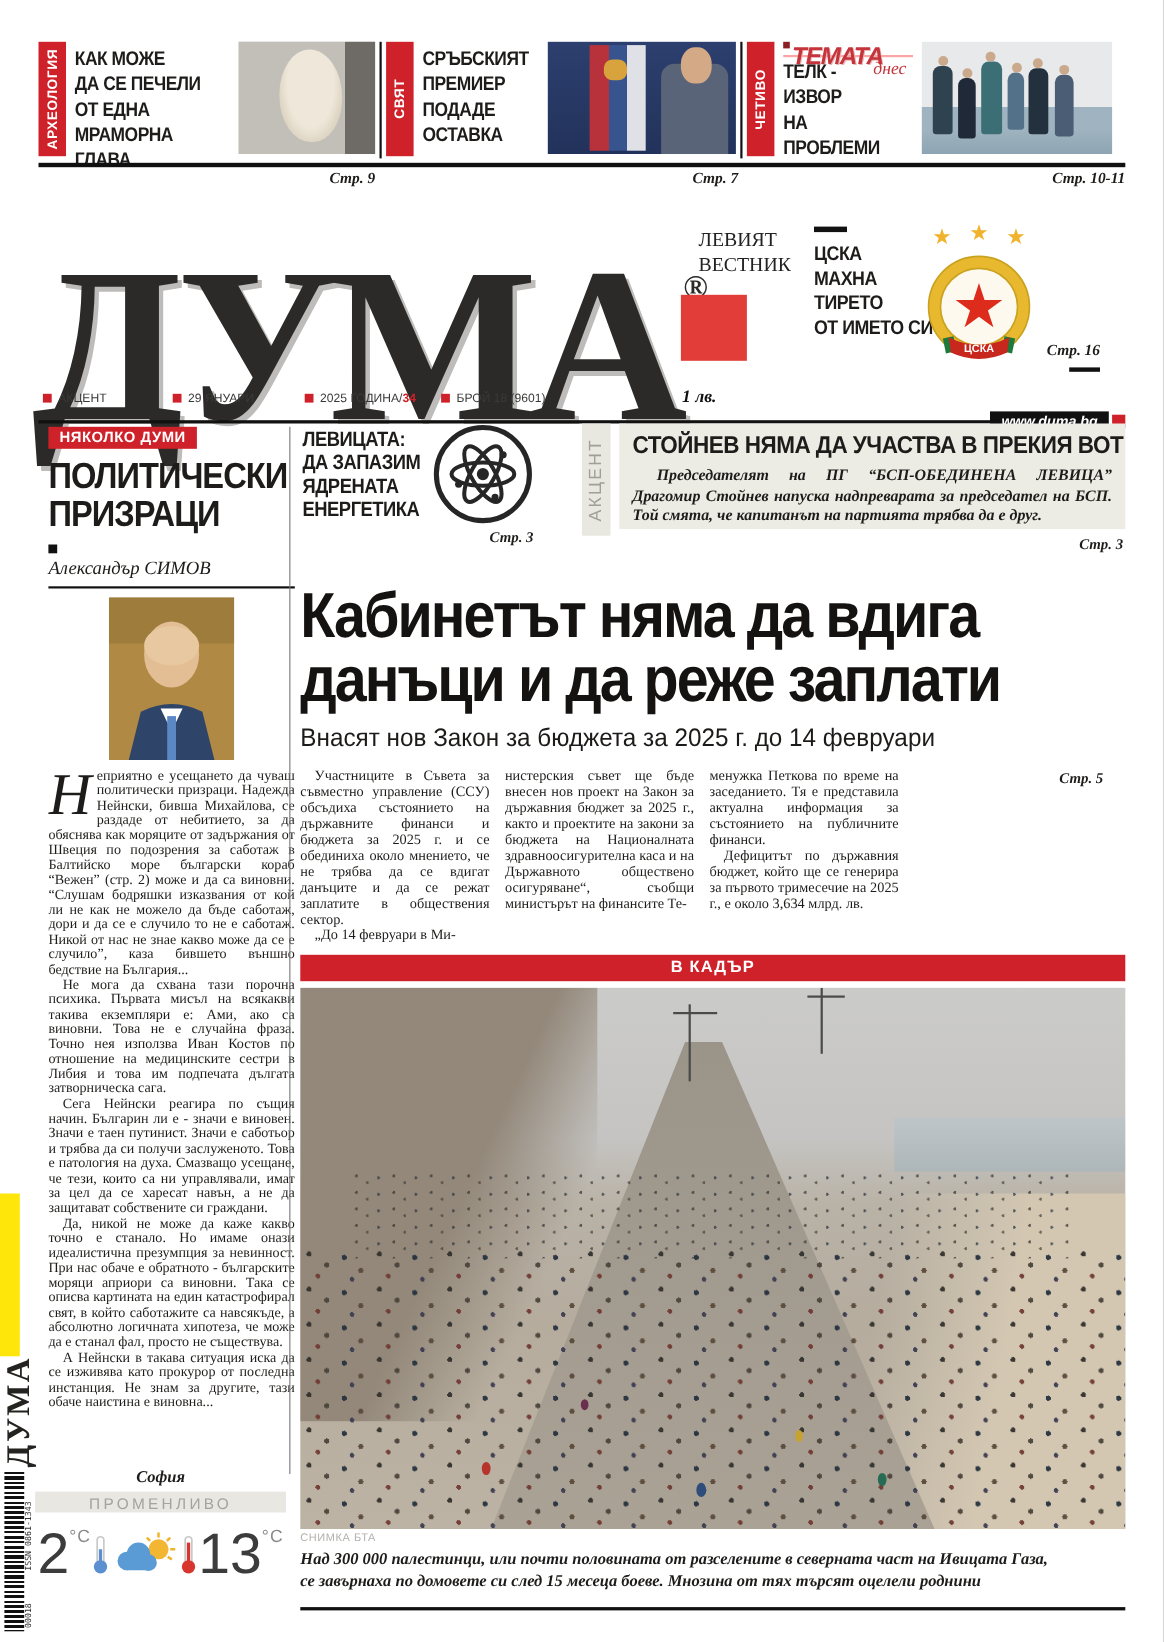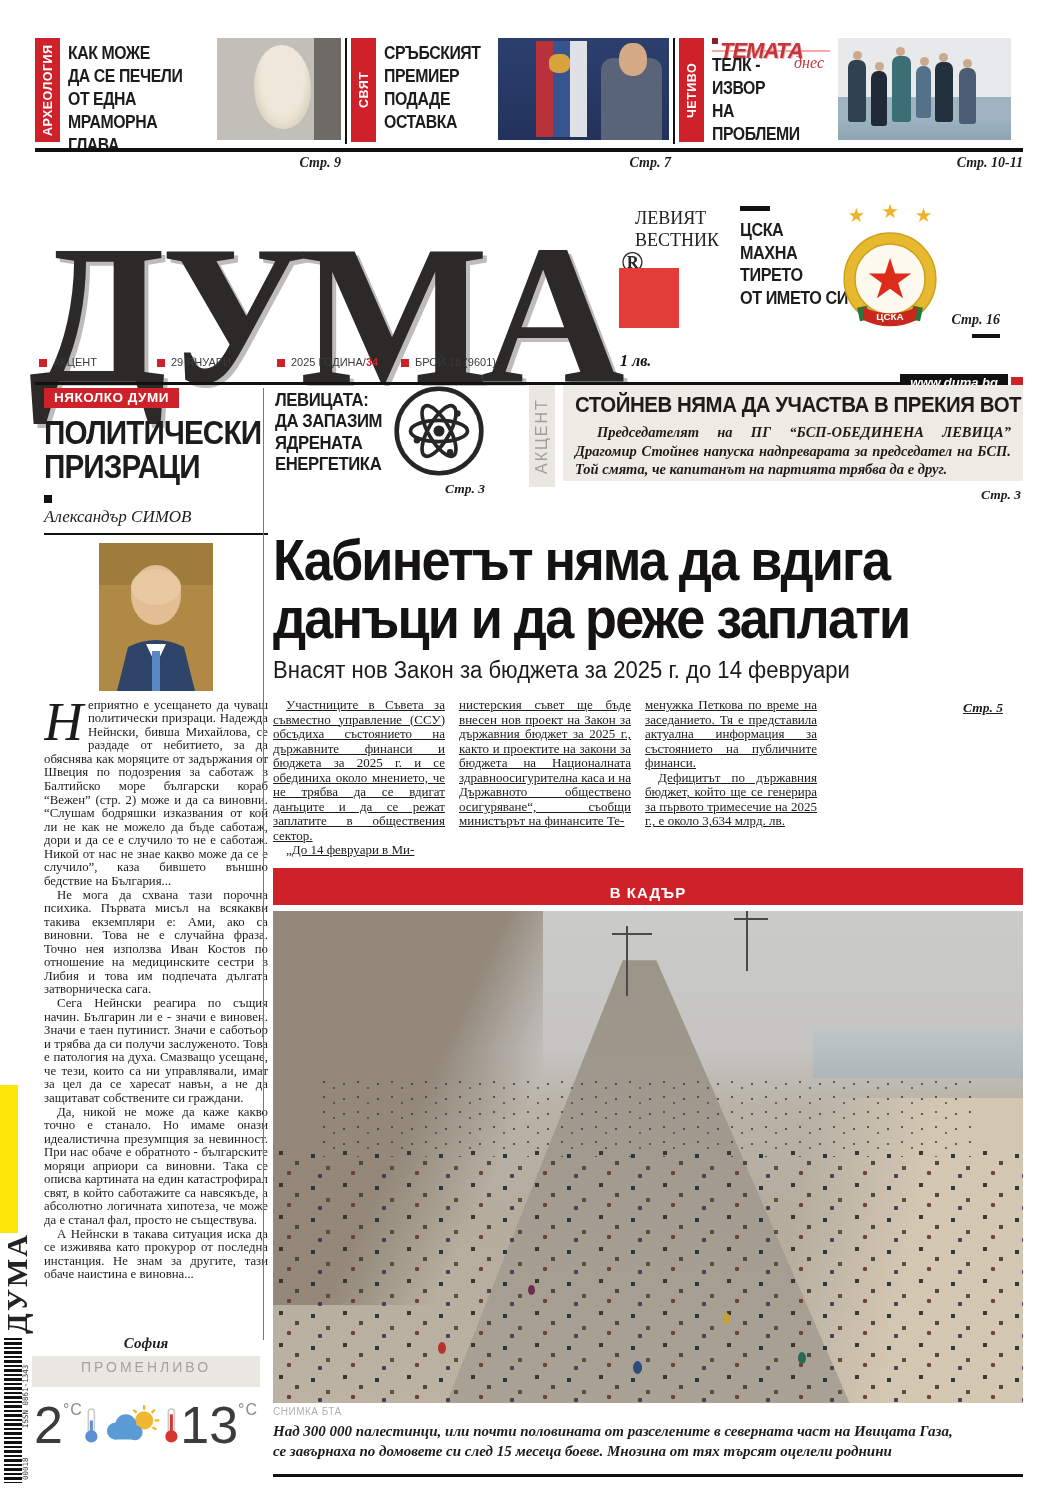--- a/index.html
+++ b/index.html
@@ -101,21 +101,21 @@
   .spine-barcode{position:absolute;left:4px;top:1338px;width:30px;height:145px;}
   .bars{position:absolute;left:0;top:0;width:18px;height:145px;
         background:repeating-linear-gradient(180deg,#111 0 2px,#fff 2px 4px,#111 4px 7px,#fff 7px 9px);}
   .issn,.bnum{position:absolute;left:17px;writing-mode:vertical-rl;transform:rotate(180deg);
               font-family:"DejaVu Sans Mono",monospace;font-size:7.5px;color:#333;}
   .issn{top:0;height:90px;}
   .bnum{top:92px;height:50px;}
   .weather{position:absolute;left:32px;top:1335px;width:228px;}
   .w-city{text-align:center;font-weight:bold;font-style:italic;font-size:15px;}
   .w-bar{margin-top:4px;background:#e8e7e1;color:#a5a39b;font-family:"Liberation Sans",sans-serif;
-         font-size:14px;letter-spacing:3px;text-align:center;padding:3px 0 12px;}
+         font-size:14px;letter-spacing:3px;text-align:center;padding:3px 0 0;}
   .w-row{display:flex;align-items:center;justify-content:space-between;margin-top:10px;padding:0 2px;text-align:center;}
   .w-temp{font-family:"Liberation Sans",sans-serif;font-size:52px;font-weight:400;color:#3c3c3c;line-height:1;}
   .w-temp sup{font-size:16px;color:#8a8a8a;vertical-align:28px;letter-spacing:1px;}
 
   
   .main{position:absolute;left:273px;top:385px;width:750px;}
   .row2{position:relative;height:130px;}
   .energy{position:absolute;left:2px;top:4px;width:130px;font-family:"Liberation Sans",sans-serif;
           font-weight:bold;font-size:19px;line-height:1.12;letter-spacing:-.5px;white-space:pre-line;
           transform:scaleX(.88);transform-origin:0 0;}
@@ -130,26 +130,26 @@
   .ak-head{font-family:"Liberation Sans",sans-serif;font-weight:bold;font-size:22px;letter-spacing:-.5px;
            white-space:nowrap;transform:scaleX(.93);transform-origin:0 0;}
   .ak-body{margin-top:5px;font-weight:bold;font-style:italic;font-size:14.5px;line-height:1.28;
            text-indent:22px;text-align:justify;}
   .ak-ref{position:absolute;right:2px;top:102px;}
   .lead-headline{margin:16px 0 0;font-family:"Liberation Sans",sans-serif;font-weight:bold;font-size:58px;
                  line-height:1.0;letter-spacing:-2px;white-space:pre-line;transform:scaleX(.9);
                  transform-origin:0 0;width:832px;color:#141311;}
   .subhead{margin-top:10px;font-family:"Liberation Sans",sans-serif;font-size:23px;color:#1c1b19;
            transform:scaleX(.96);transform-origin:0 0;}
-  .cols{display:flex;gap:14px;margin-top:14px;text-decoration:underline;}
+  .cols{display:flex;gap:14px;margin-top:14px;}
   .col{width:172px;font-size:13px;line-height:1.12;text-align:justify;}
   .col p{margin:0;}
   .col .right{text-align:right;margin-top:2px;}
   .kader{margin-top:10px;background:#cf2129;color:#fff;font-family:"Liberation Sans",sans-serif;
-         font-weight:bold;font-size:15px;letter-spacing:1px;text-align:center;padding:16px 0 4px;}
+         font-weight:bold;font-size:15px;letter-spacing:1px;text-align:center;padding:3px 0 4px;}
   .gaza{position:relative;margin-top:6px;height:492px;overflow:hidden;
         background:linear-gradient(180deg,#cbcbc9 0%,#c5c4c2 28%,#b9b2a6 40%,#b5ac9e 62%,#bdb3a4 100%);}
   .hill{position:absolute;left:0;top:0;width:36%;height:80%;
         background:linear-gradient(115deg,#93887a 52%,rgba(147,136,122,0) 76%);}
   .sea{position:absolute;right:0;top:24%;width:28%;height:10%;
        background:linear-gradient(180deg,#bcc5c9,#aab5ba);opacity:.85;}
   .beach{position:absolute;right:0;bottom:0;width:34%;height:62%;
          background:linear-gradient(100deg,rgba(214,202,184,0) 15%,#d3c7b2 55%);}
   .road{position:absolute;left:22%;top:10%;width:56%;height:90%;
         clip-path:polygon(44% 0,52% 0,98% 100%,2% 100%);

